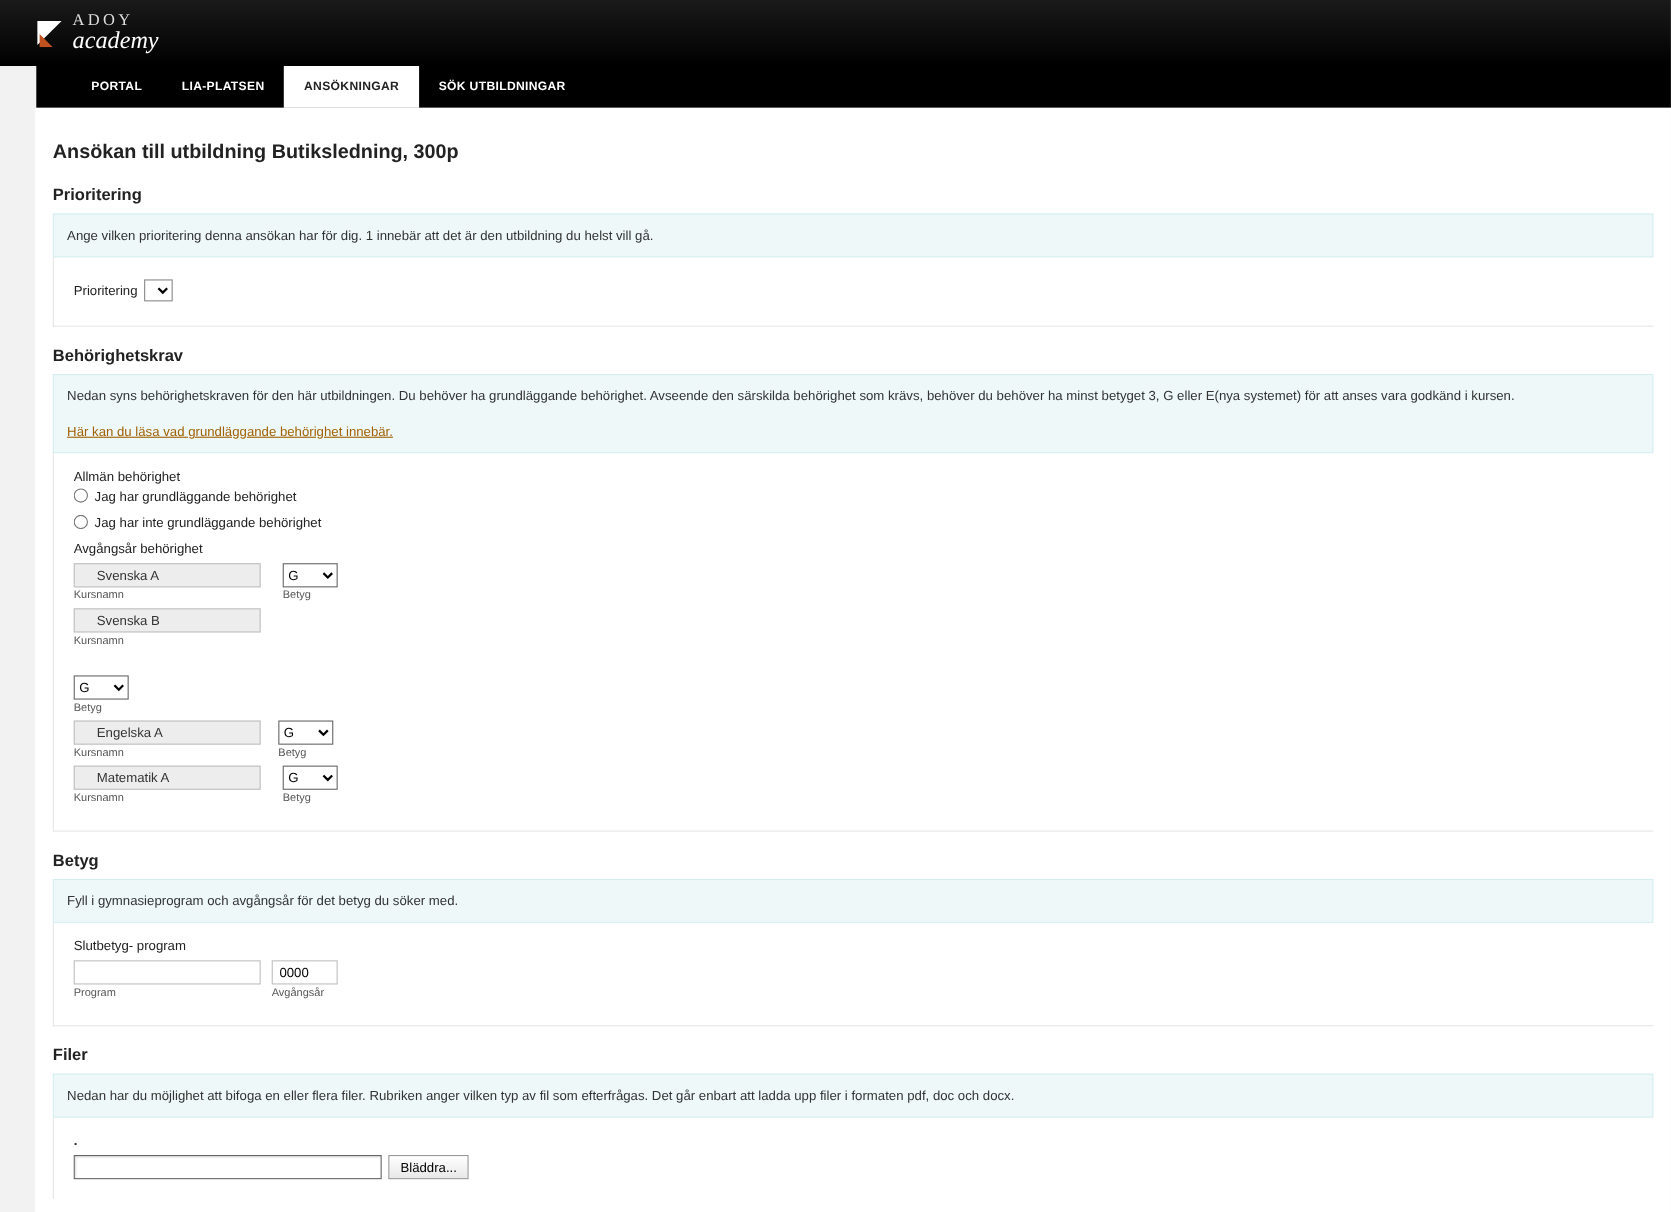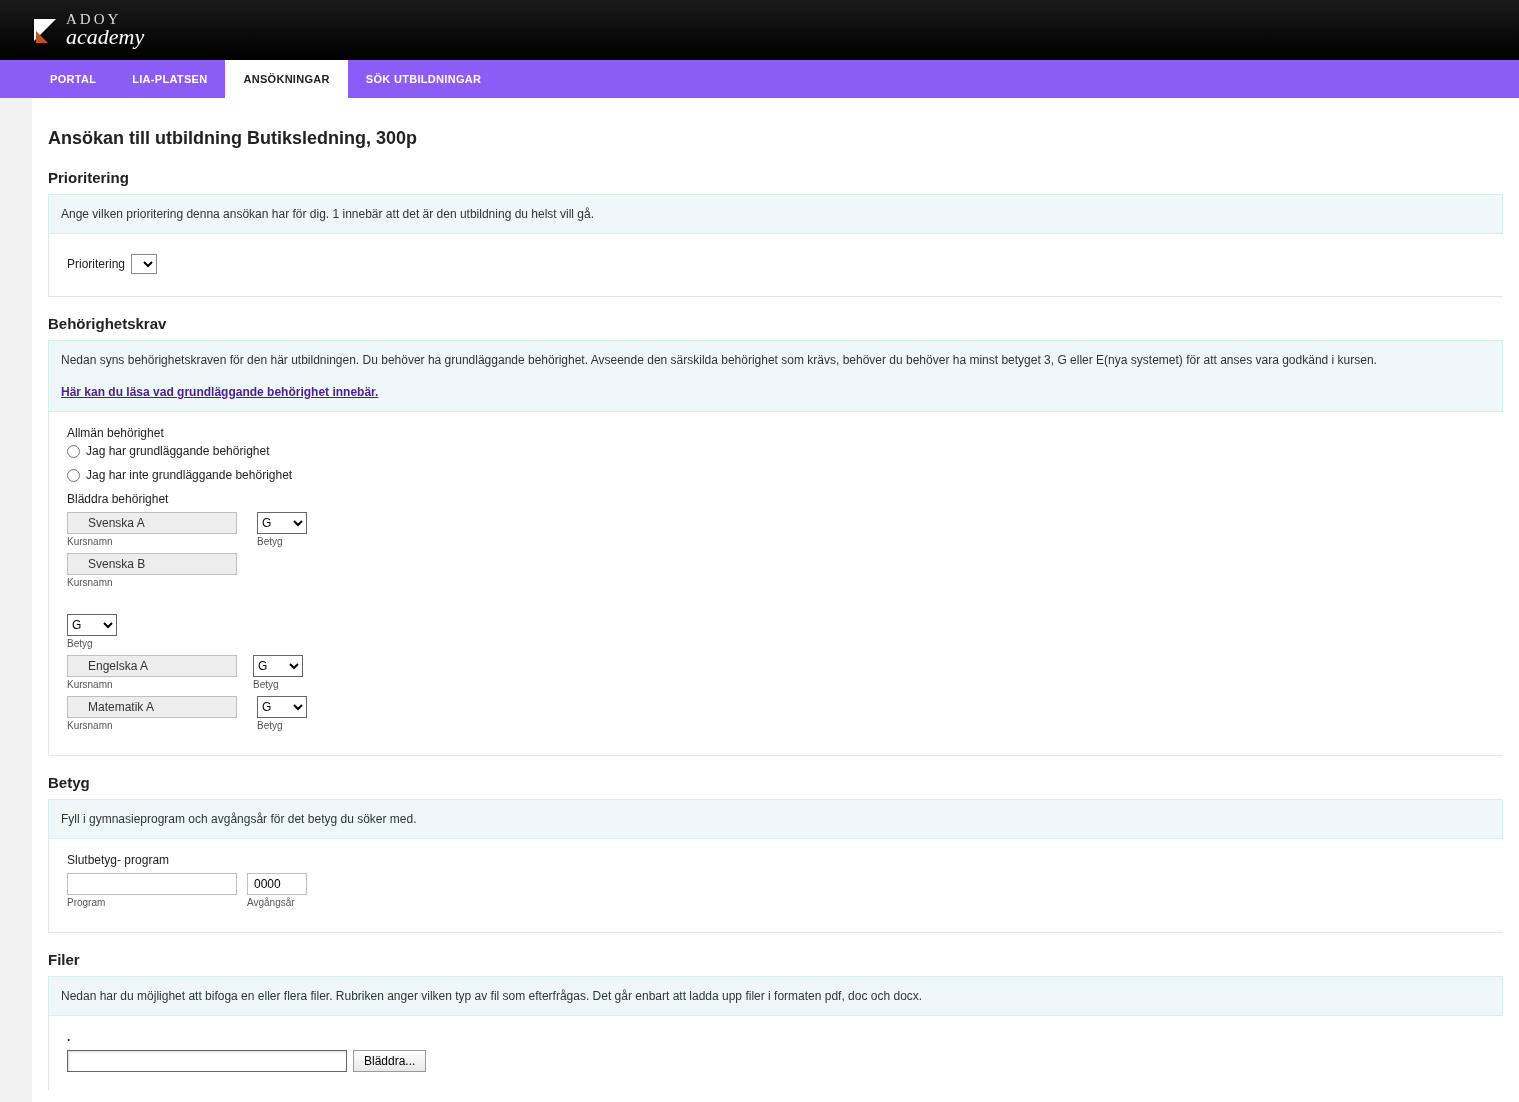--- a/index.html
+++ b/index.html
@@ -4,37 +4,37 @@
 <style>
   * { box-sizing: border-box; margin: 0; padding: 0; }
   body { font-family: Arial, Helvetica, sans-serif; background: #f2f2f2; color: #222; font-size: 12px; }
   .topbar { background: linear-gradient(#1a1a1a,#000); height: 60px; }
   .topbar-inner { max-width: 1480px; margin-left: 32px; display: flex; align-items: center; height: 60px; }
   .logo { display: flex; align-items: center; gap: 8px; color: #fff; }
   .logo-mark { width: 26px; height: 26px; position: relative; }
   .logo-text { font-family: Georgia, 'Times New Roman', serif; }
   .logo-text .line1 { font-size: 15px; letter-spacing: 3px; color: #ddd; }
   .logo-text .line2 { font-size: 22px; font-style: italic; color: #fff; margin-top: -4px;}
-  .nav { background: #8b5cf6; height: 38px; }
+  .nav { background: #000000; height: 38px; margin-left: 33px; }
   .nav-inner { margin-left: 32px; display: flex; height: 38px; }
   .nav-item { color: #fff; font-size: 11px; font-weight: bold; padding: 0 18px; line-height: 38px; letter-spacing: 0.3px; cursor: pointer; }
   .nav-item.active { background: #fff; color: #222; }
   .page { margin-left: 32px; background: #fff; padding: 30px 0 40px 0; min-height: 1000px; }
   .page-inner { padding: 0 16px 0 16px; }
   h1.page-title { font-size: 18px; font-weight: bold; margin-bottom: 20px; }
   h2.section-title { font-size: 15px; font-weight: bold; margin: 18px 0 8px 0; }
   .info-box { background: #eef8f8; border: 1px solid #d6eef0; padding: 10px 12px; font-size: 12px; color: #333; line-height: 1.5; }
-  .info-box a { color: #4c1d95; text-decoration: underline; cursor: pointer; font-weight: bold; }
+  .info-box a { color: #a16207; text-decoration: underline; cursor: pointer; }
   .content-block { border: 1px solid #e6e6e6; border-top: none; padding: 14px 18px 18px 18px; }
   .content-block.open-right { border-right: none; }
   .field-row { margin: 6px 0 4px 0; display: flex; align-items: center; gap: 6px; }
   .small-label { font-size: 12px; }
   select.small { font-size: 12px; padding: 0 2px; height: 20px; border: 1px solid #888; background: #fff; }
   .sub-heading { font-weight: normal; font-size: 12px; margin-bottom: 4px; }
-  .radio-row { display: flex; align-items: flex-end; gap: 6px; margin: 4px 0 10px 0; font-size: 12px; }
+  .radio-row { display: flex; align-items: flex-start; gap: 6px; margin: 4px 0 10px 0; font-size: 12px; }
   input[type=radio] { width: 13px; height: 13px; }
   .course-input { width: 170px; height: 22px; border: 1px solid #bfbfbf; background: #ededed; padding: 2px 20px; font-size: 12px; color: #333; }
   .under-label { font-size: 10px; color: #555; margin-top: 2px; margin-bottom: 6px; display: block; }
   .grade-select { width: 50px; height: 22px; border: 1px solid #666; background: #fff; font-size: 12px; }
   .slutbetyg-row { display: flex; gap: 10px; align-items: flex-start; }
   .text-input { height: 22px; border: 1px solid #bfbfbf; background: #fff; padding: 2px 6px; font-size: 12px; }
   .file-row { display: flex; align-items: center; gap: 6px; margin-top: 6px; }
   .file-path { width: 280px; height: 22px; border: 1px solid #666; background: #fff; box-shadow: inset 1px 1px 2px rgba(0,0,0,0.15);}
   .browse-btn { height: 22px; padding: 0 10px; font-size: 12px; border: 1px solid #999; background: linear-gradient(#fff,#e8e8e8); cursor: pointer; }
   .dot-label { font-size: 12px; font-weight: bold; }
@@ -94,21 +94,21 @@
       <div class="sub-heading">Allmän behörighet</div>
       <div class="radio-row">
         <input type="radio" name="allman" style="">
         <span>Jag har grundläggande behörighet</span>
       </div>
       <div class="radio-row" style="">
         <input type="radio" name="allman" style="">
         <span>Jag har inte grundläggande behörighet</span>
       </div>
 
-      <div class="sub-heading" style="margin-bottom:6px;">Bläddra behörighet</div>
+      <div class="sub-heading" style="margin-bottom:6px;">Avgångsår behörighet</div>
       <div id="courses-container">
           <div style="display: flex; gap: 20px; align-items: flex-start;">
             <div><input class="course-input" readonly="" value="Svenska A" style=""><span class="under-label">Kursnamn</span></div>
             <div><select class="grade-select"><option>G</option></select><span class="under-label">Betyg</span></div>
           </div>
           <div style="display: flex; gap: 20px; align-items: flex-start; flex-direction: column;">
             <div><input class="course-input" readonly="" value="Svenska B" style=""><span class="under-label">Kursnamn</span></div>
             <div><select class="grade-select"><option>G</option></select><span class="under-label">Betyg</span></div>
           </div>
           <div style="display: flex; gap: 16px; align-items: flex-end;">

